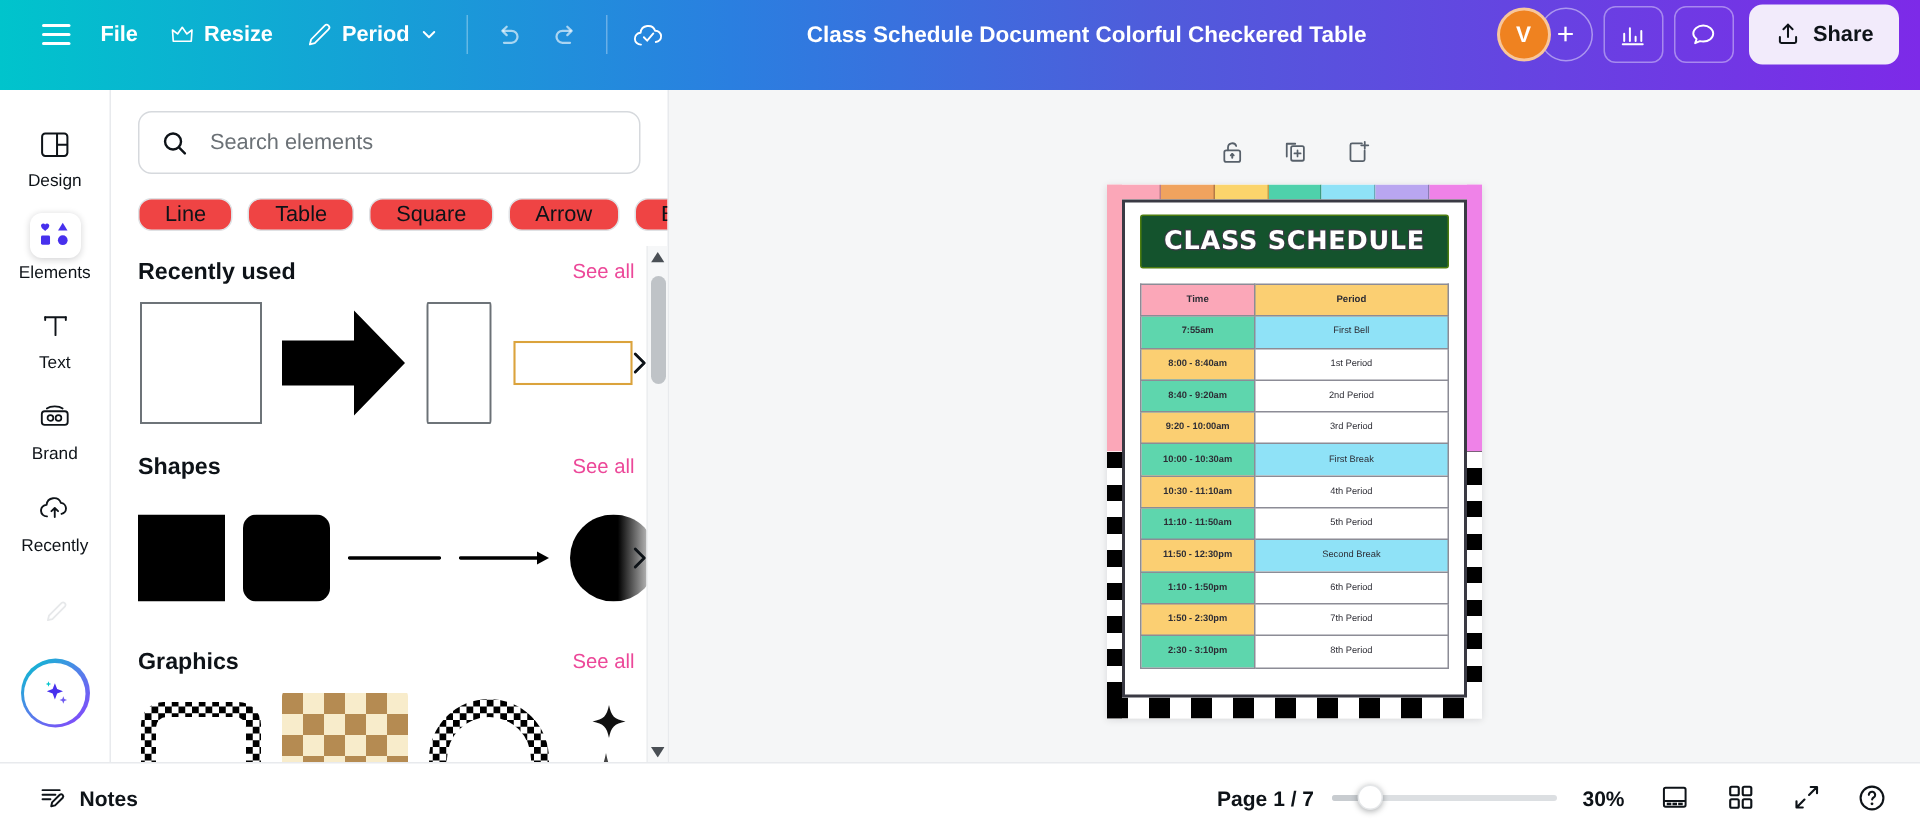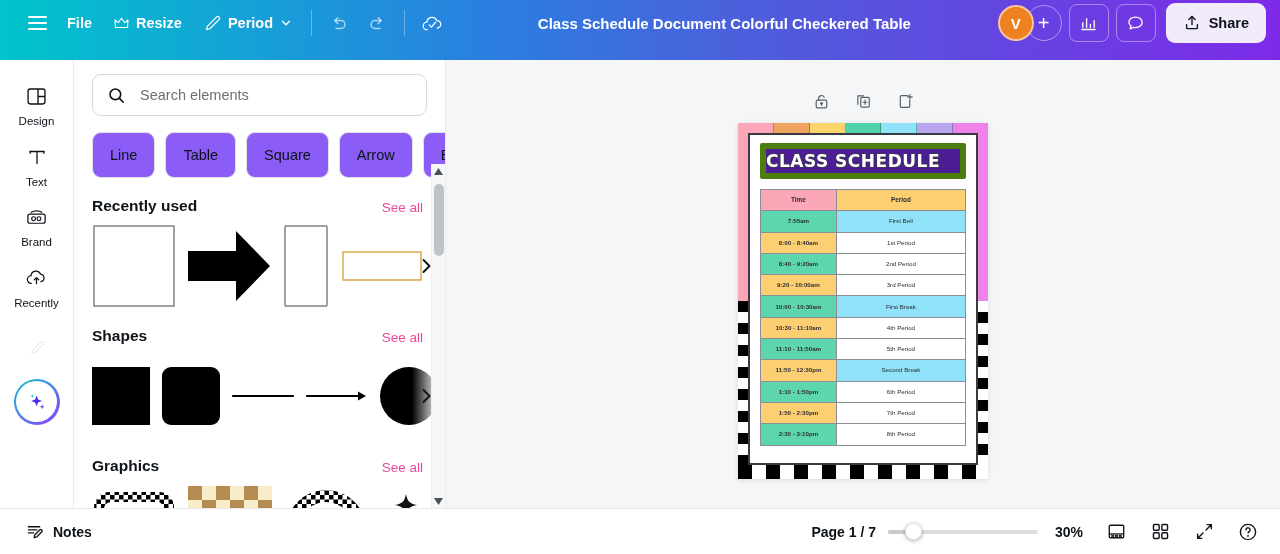--- a/index.html
+++ b/index.html
@@ -107,28 +107,28 @@
     flex: 1 1 auto; border: none; outline: none; font-size: 14.5px;
     font-family: "Liberation Sans", sans-serif; color: #0e1318; background: transparent;
   }
   .search-input::placeholder { color: #6b7176; }
 
   .chips-row {
     display: flex; gap: 10px; padding: 16px 0 0 18px; flex: 0 0 auto;
     overflow: hidden; position: relative;
   }
   .chip {
-    height: 46px; padding: 0 17px; border-radius: 9px; border: 1px solid #dfe1e4;
-    background: #8b5cf6; font-size: 14.5px; color: #0e1318; cursor: pointer;
+    height: 22px; padding: 0 17px; border-radius: 9px; border: 1px solid #dfe1e4;
+    background: #ef4444; font-size: 14.5px; color: #0e1318; cursor: pointer;
     display: flex; align-items: center; white-space: nowrap; flex: 0 0 auto;
   }
 
   .panel-scroll { flex: 1 1 auto; overflow: hidden; padding: 0 0 0 18px; position: relative; }
   .sec-head {
-    display: flex; align-items: flex-end; justify-content: space-between;
+    display: flex; align-items: flex-start; justify-content: space-between;
     padding: 19px 22px 0 0; margin-bottom: 9px;
   }
   .sec-title { font-size: 15.5px; font-weight: 700; color: #0e1318; }
   .see-all { font-size: 13.5px; color: #ec4899; cursor: pointer; font-weight: 400; }
   .thumb-row { display: flex; gap: 12px; align-items: center; position: relative; padding-right: 18px; }
   .thumb {
     width: 84px; height: 84px; flex: 0 0 84px; background: #fff; border-radius: 4px;
     display: flex; align-items: center; justify-content: center; cursor: pointer;
     position: relative; overflow: hidden;
   }
@@ -186,22 +186,22 @@
   .checker-bottom {
     position: absolute; left: 0; right: 0; bottom: 0; height: 14px;
     background-image: repeating-linear-gradient(90deg,#000 0 14px,#fff 14px 28px);
   }
   .doc-inner {
     position: absolute; left: 10px; right: 10px; top: 10px; bottom: 14px;
     background: #fff; border: 2px solid #3a3a44;
   }
   .doc-pad { position: absolute; inset: 8px 10px; display: flex; flex-direction: column; }
   .doc-title-box {
-    background: #4c1d95; border: 6px solid #4d7c0f; border-radius: 2px;
-    height: 36px; display: flex; align-items: center; justify-content: flex-start;
+    background: #14532d; border: 1px solid #4d7c0f; border-radius: 2px;
+    height: 36px; display: flex; align-items: center; justify-content: center;
     margin-bottom: 10px; flex: 0 0 auto;
   }
   .doc-title-text {
     font-family: "DejaVu Sans", sans-serif; font-weight: 700; font-size: 17px;
     letter-spacing: .5px; color: #fff;
     -webkit-text-stroke: 1.4px #3a3a44; paint-order: stroke fill;
     text-shadow: 1px 1px 0 rgba(58,58,68,.3);
   }
   table.sched {
     width: 100%; border-collapse: collapse; table-layout: fixed;
@@ -364,20 +364,31 @@
       <div class="rail-item">
         <span class="rail-icon-wrap">
           <svg width="23" height="23" viewBox="0 0 24 24" fill="none">
             <rect x="3.2" y="4.2" width="17.6" height="15.6" rx="2.2" stroke="#0e1318" stroke-width="1.4"></rect>
             <path d="M13.6 4.2v15.6M13.6 12h7.2" stroke="#0e1318" stroke-width="1.4"></path>
           </svg>
         </span>
         <span class="rail-label">Design</span>
       </div>
 
+      <div class="rail-item active">
+        <span class="rail-icon-wrap">
+          <svg width="21" height="21" viewBox="0 0 22 22" fill="none">
+            <path d="M5.6 3.1c1 0 1.6.7 1.6 1.7 0 1.5-1.8 2.7-2.9 3.5C3.2 7.5 1.4 6.3 1.4 4.8c0-1 .6-1.7 1.6-1.7.6 0 1 .3 1.3.7.3-.4.7-.7 1.3-.7z" fill="#4730ed"></path>
+            <path d="M16.6 2.6l3.3 5.5h-6.6l3.3-5.5z" fill="#4730ed"></path>
+            <rect x="1.4" y="11.6" width="6.3" height="6.3" rx="1" fill="#4730ed"></rect>
+            <circle cx="16.6" cy="14.8" r="3.4" fill="#4730ed"></circle>
+          </svg>
+        </span>
+        <span class="rail-label">Elements</span>
+      </div>
 
       <div class="rail-item">
         <span class="rail-icon-wrap">
           <svg width="22" height="22" viewBox="0 0 24 24" fill="none">
             <path d="M4.5 6h15M12 6v13" stroke="#0e1318" stroke-width="1.4" stroke-linecap="round"></path>
             <path d="M4.5 6v2M19.5 6v2" stroke="#0e1318" stroke-width="1.4" stroke-linecap="round"></path>
           </svg>
         </span>
         <span class="rail-label">Text</span>
       </div>

